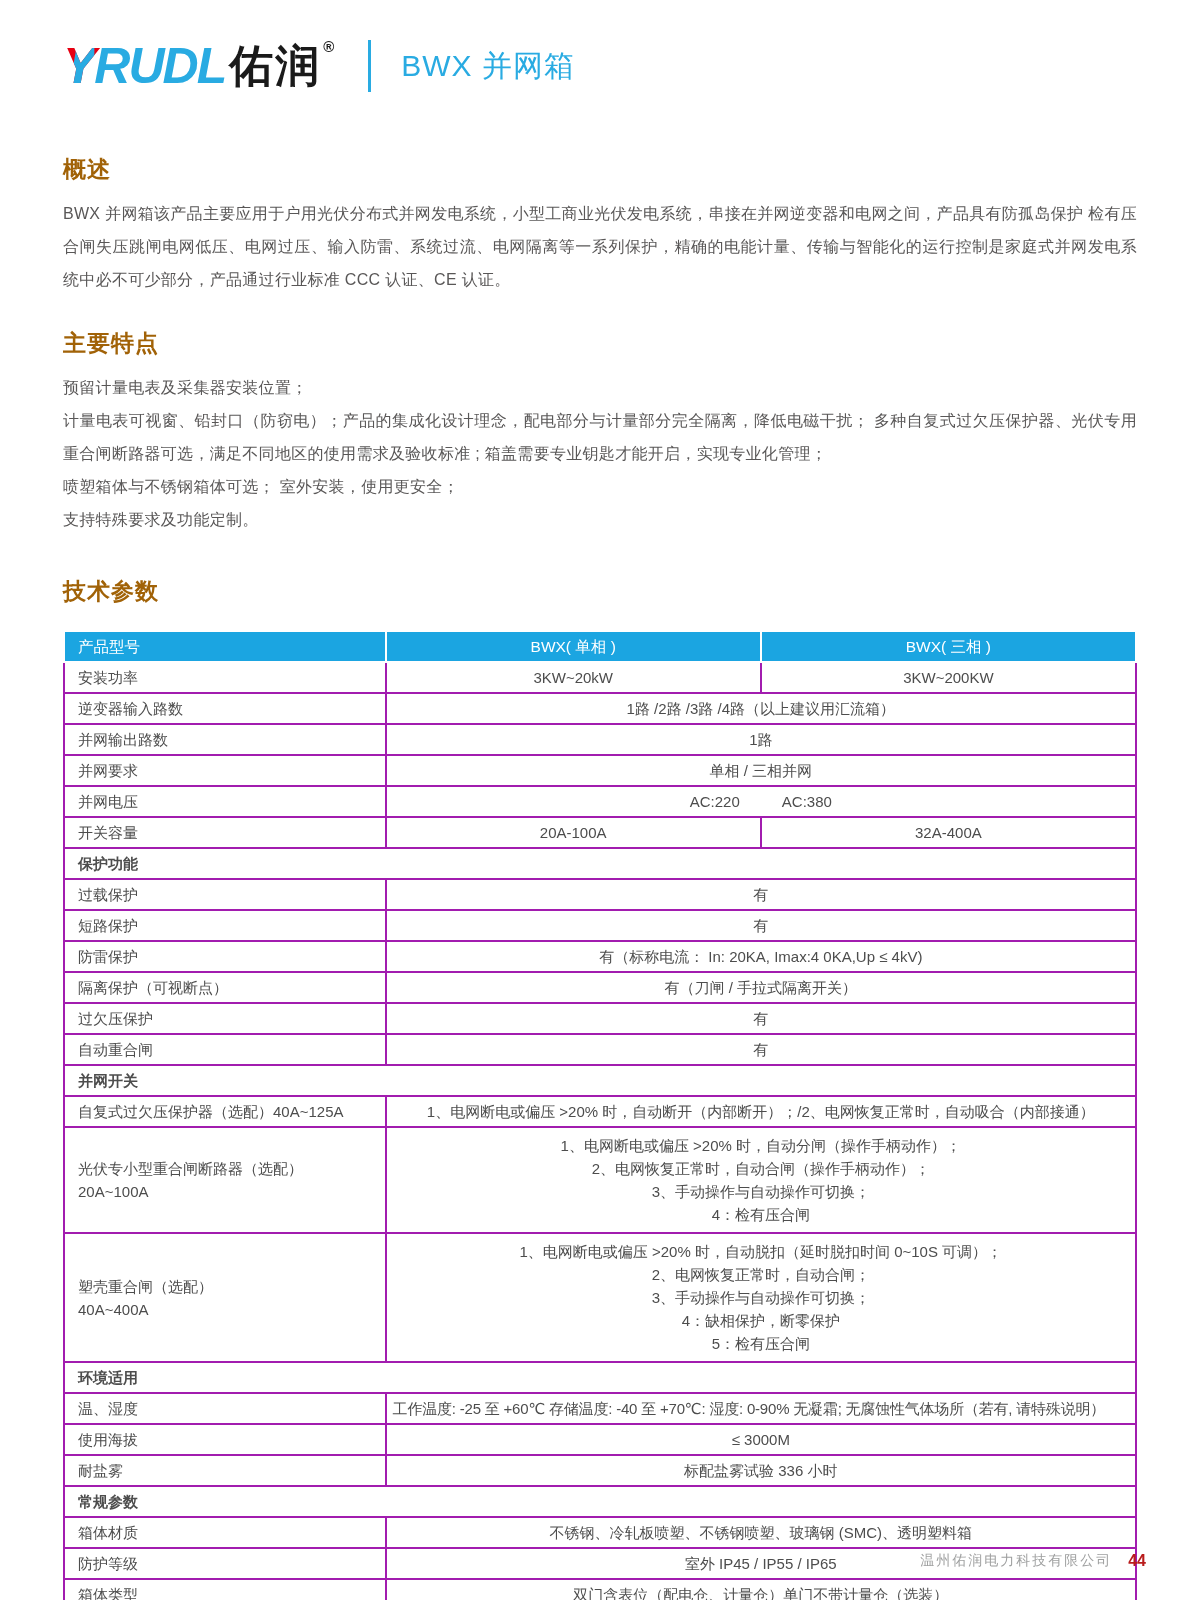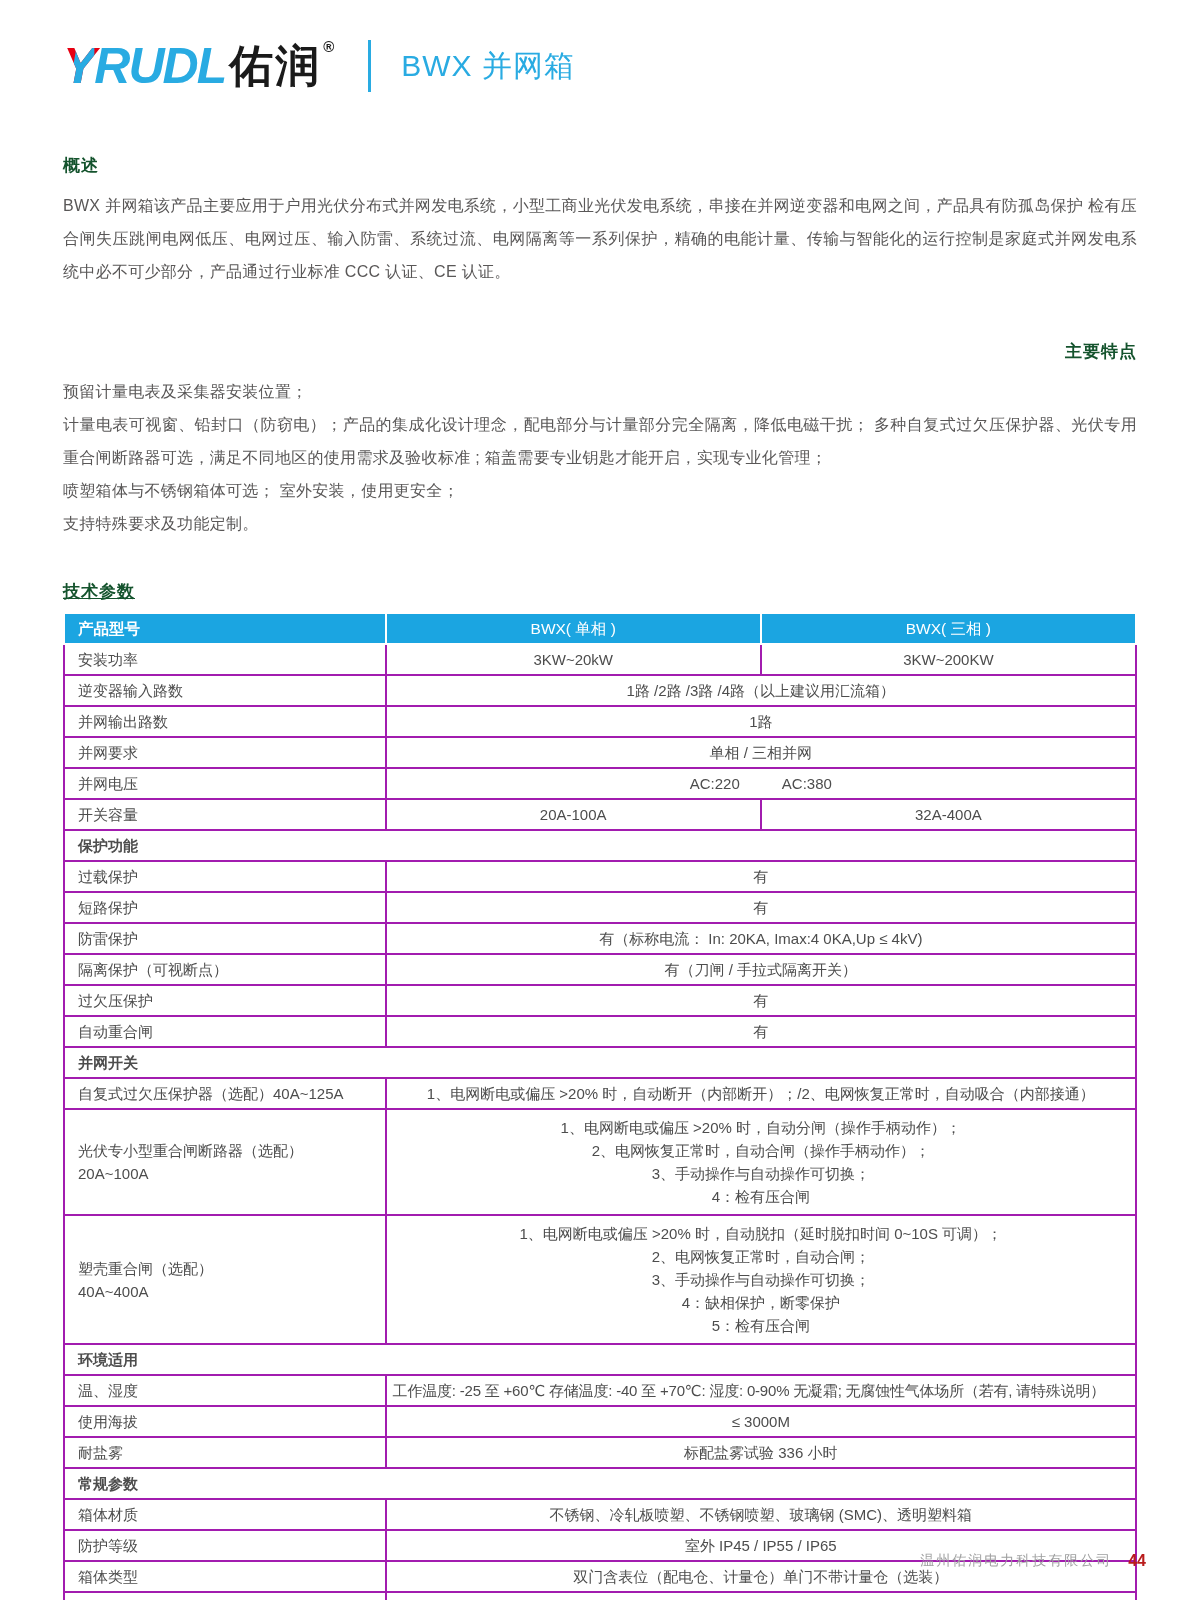--- a/index.html
+++ b/index.html
@@ -22,42 +22,42 @@
   .y-base { color:#E60012; }
   .y-top { position:absolute; left:0; top:0; color:#29ABE2;
     clip-path:polygon(48% 0, 100% 0, 100% 100%, 0% 100%, 35% 42%); }
   .logo-cn { font-size:44px; font-weight:900; color:#1a1a1a; line-height:56px;
     margin-left:4px; letter-spacing:2px; white-space:nowrap; }
   .reg-mark { font-size:15px; font-weight:bold; color:#1a1a1a; margin-left:2px; line-height:18px; }
   .vbar { width:3px; height:52px; background:#29ABE2; margin:0 30px 0 34px; }
   .doc-title { font-size:30px; color:#29ABE2; font-weight:500; letter-spacing:1px; white-space:nowrap; }
 
   
-  h2.sec { font-size:17px; color:#14532d; font-weight:bold; letter-spacing:1px; }
+  h2.sec { font-size:23px; color:#a16207; font-weight:bold; letter-spacing:1px; }
   .overview h2 { margin-top:56px; margin-bottom:12px; }
   .overview p { font-size:16px; line-height:33px; text-align:justify; letter-spacing:.3px; }
-  .features h2 { margin-top:52px; margin-bottom:12px;text-align:right; }
+  .features h2 { margin-top:32px; margin-bottom:12px; }
   .features .feat-line { font-size:16px; line-height:33px; text-align:justify; letter-spacing:.3px; }
-  .specs h2 { margin-top:40px; margin-bottom:9px;text-decoration:underline; }
+  .specs h2 { margin-top:40px; margin-bottom:23px; }
 
   
   table.spec-table {
     width:100%; border-collapse:collapse; table-layout:fixed;
     font-size:15px; color:#4D4D4D;
   }
   .spec-table td {
     border:2px solid #a21caf; padding:4px 8px; height:30px;
     text-align:center; line-height:21px; word-break:break-all;
   }
   .spec-table td.lbl { text-align:left; padding-left:13px; }
   .spec-table tr.head td {
     background:#1BA5E1; color:#ffffff; border:2px solid #ffffff;
     font-size:15.5px; height:31px;
   }
-  .spec-table tr.head td.lbl { padding-left:13px;font-weight:bold; }
+  .spec-table tr.head td.lbl { padding-left:13px; }
   .spec-table td.section-cell { text-align:left; padding-left:13px; font-weight:bold; height:28px; color:#4D4D4D; }
   .spec-table .dual { display:flex; justify-content:center; gap:42px; }
   .spec-table td.left-val { text-align:left; padding-left:6px; padding-right:6px; letter-spacing:-0.2px; }
   .spec-table td.ml { line-height:23px; padding-top:6px; padding-bottom:6px; }
   .spec-table td.ml .ln { display:block; }
   .spec-table td.ml.lbl .ln { text-align:left; }
 
   
   .footer { position:absolute; right:54px; bottom:30px; display:flex; align-items:flex-start; }
   .footer .company { font-size:14px; color:#9FA0A0; letter-spacing:2px; }

